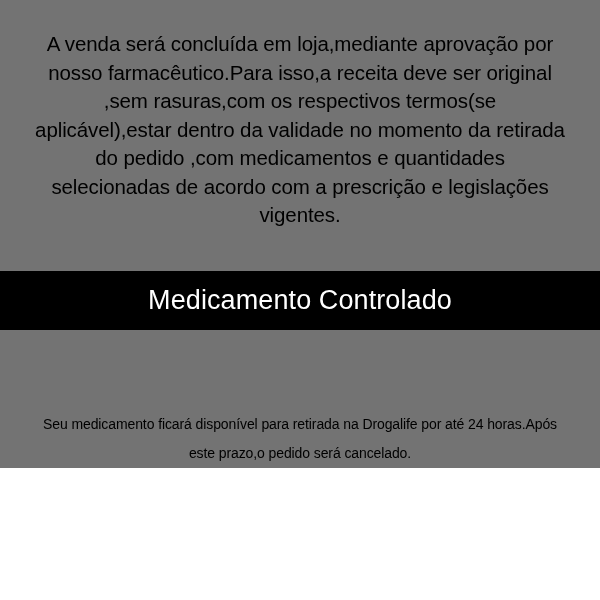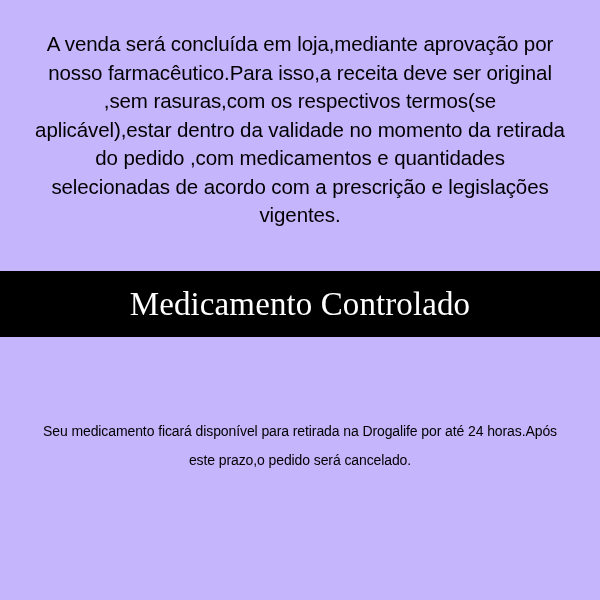--- a/index.html
+++ b/index.html
@@ -9,25 +9,25 @@
   body {
     width: 600px;
     height: 600px;
     background: #ffffff;
     font-family: "Liberation Sans", sans-serif;
     color: #000000;
     overflow: hidden;
   }
   .page {
     width: 600px;
-    height: 600px;
+    height: 468px;
     position: relative;
     display: flex;
     flex-direction: column;
-    background: #c4b5fd;
+    background: #737373;
   }
   .top-block {
     padding: 30px 34px 0 34px;
     box-sizing: border-box;
   }
   .paragraph-top {
     font-size: 20.5px;
     line-height: 28.5px;
     text-align: center;
     color: #000000;
@@ -39,26 +39,25 @@
     margin-top: 41px;
     width: 600px;
     height: 66px;
     background: #000000;
     display: flex;
     align-items: center;
     justify-content: center;
   }
   .banner-title {
     color: #ffffff;
-    font-size: 33px;
+    font-size: 27px;
     line-height: 30px;
     text-align: center;
     letter-spacing: 0.1px;
     font-weight: 400;
-    font-family: Liberation Serif, serif;
   }
   .bottom-block {
     margin-top: 80px;
     padding: 0 40px;
     box-sizing: border-box;
   }
   .paragraph-bottom {
     font-size: 14px;
     line-height: 29px;
     text-align: center;

